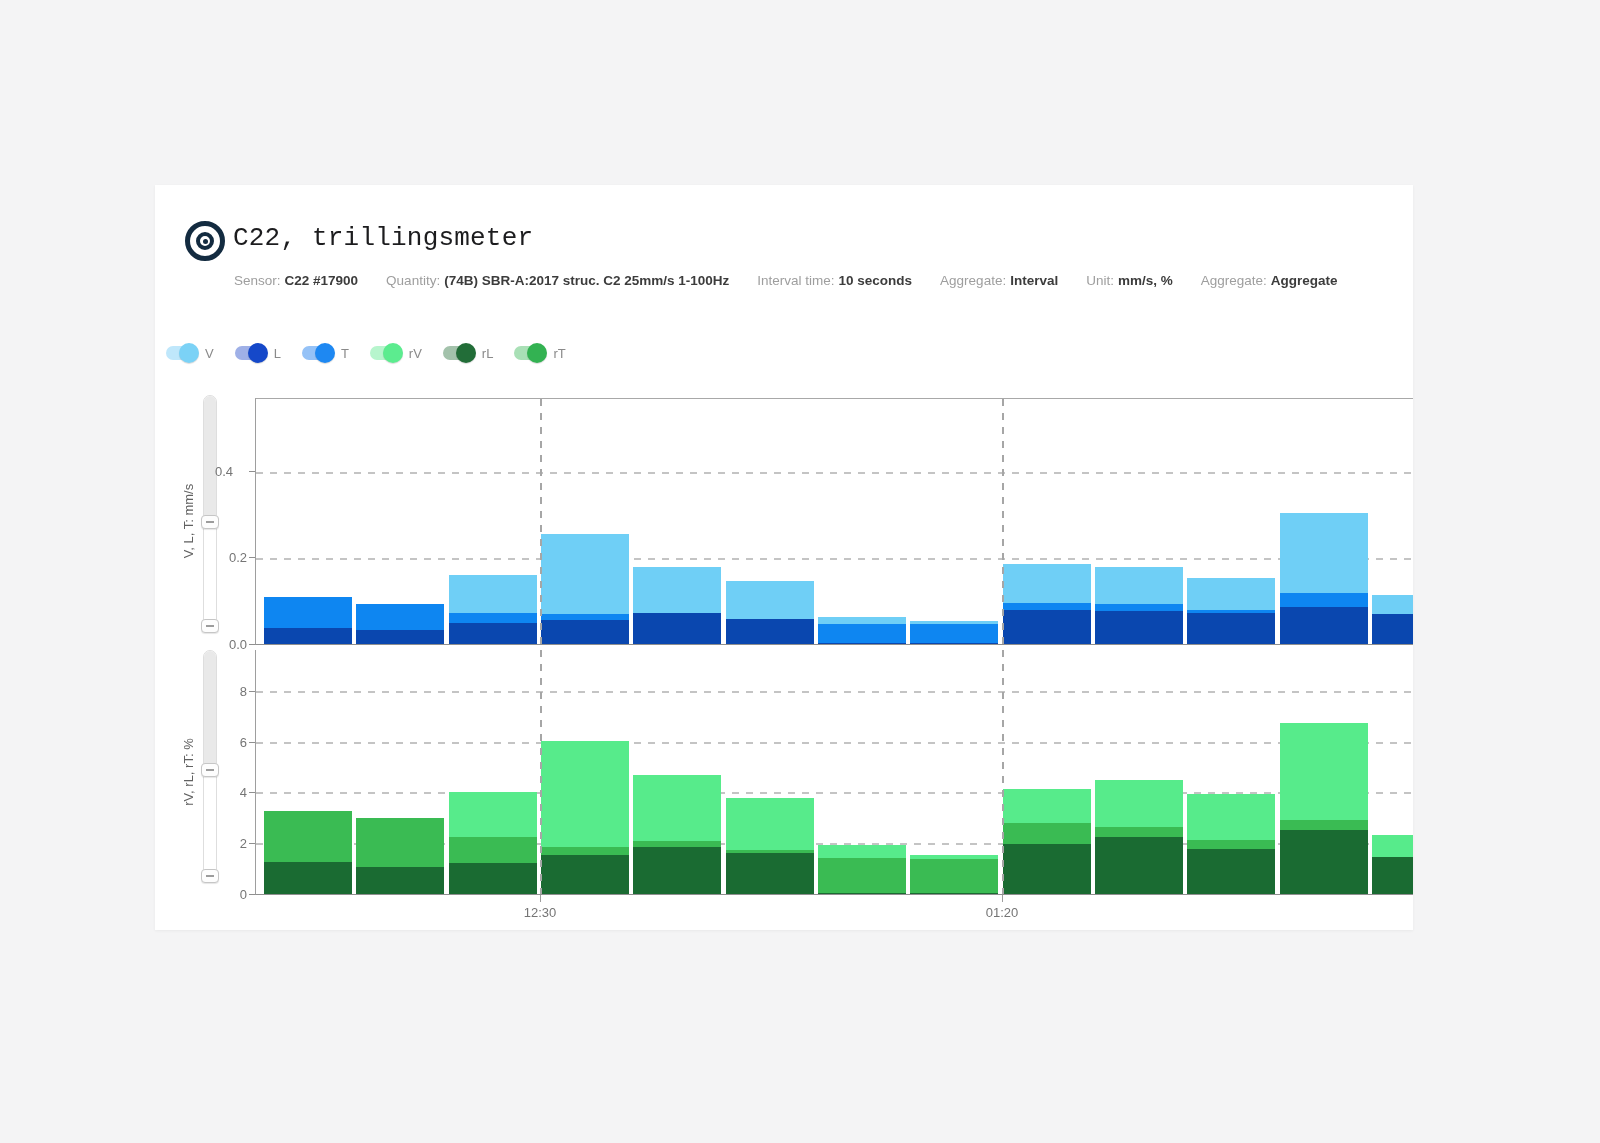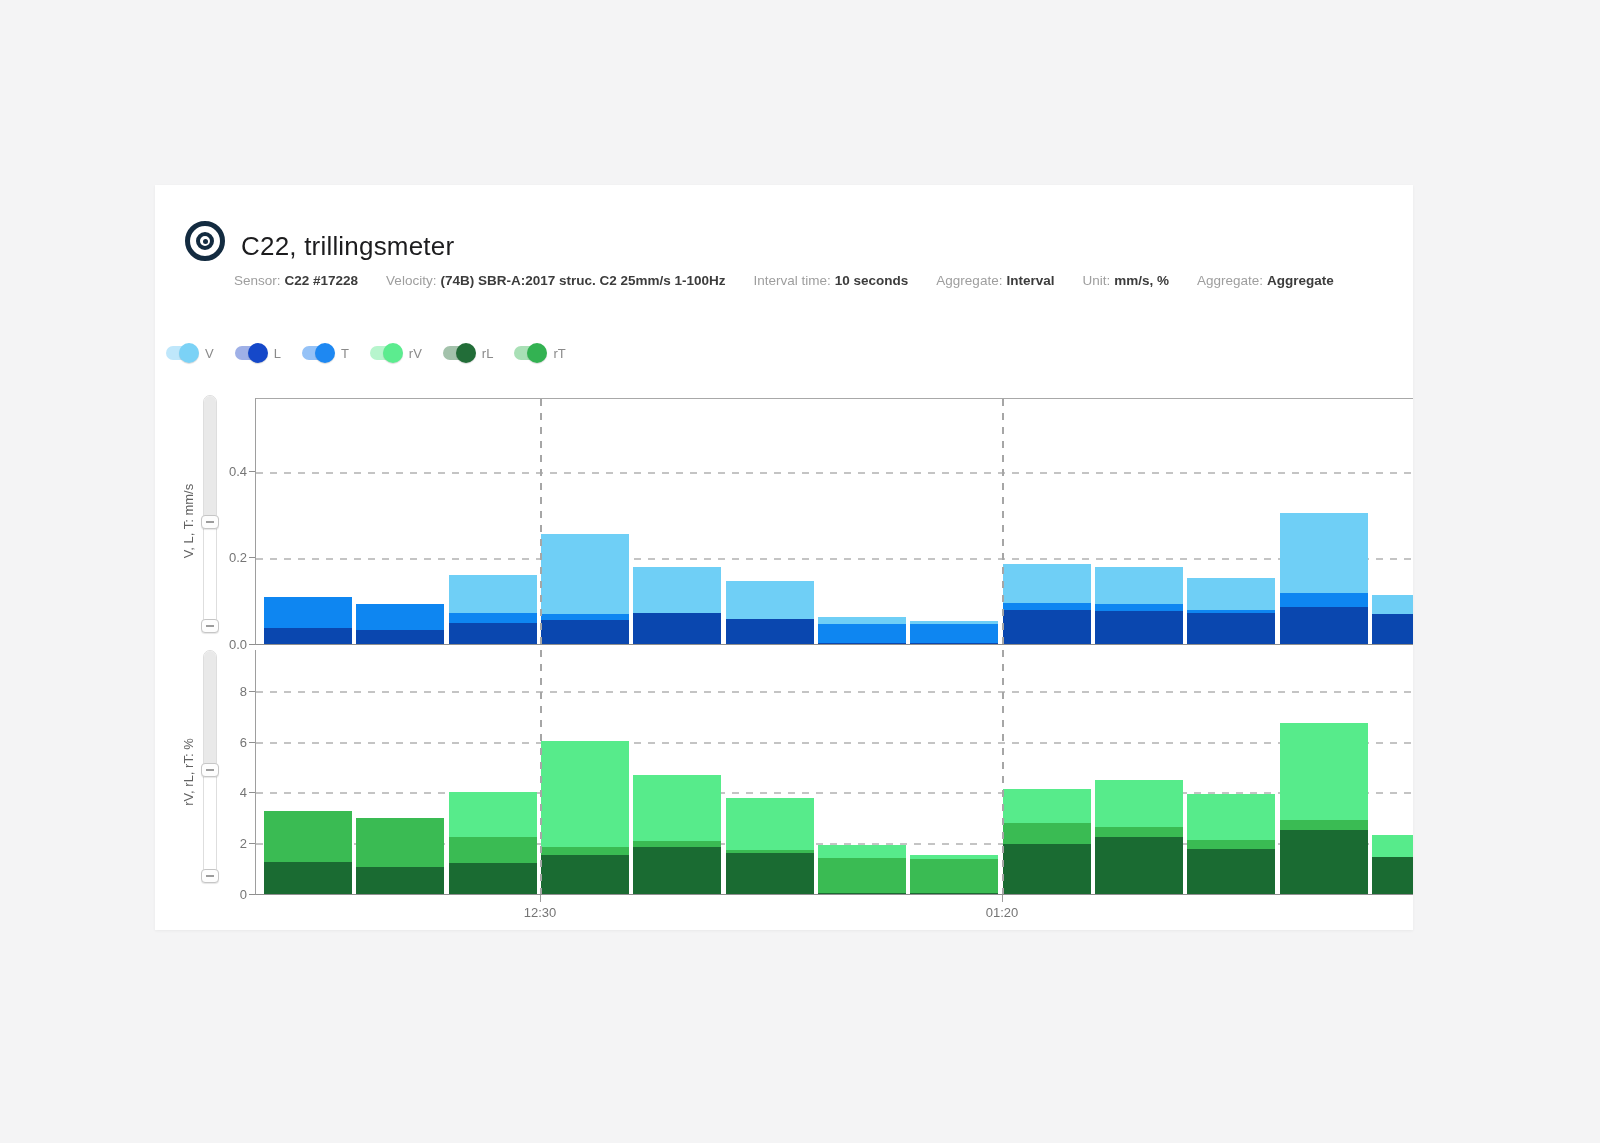--- a/index.html
+++ b/index.html
@@ -17,22 +17,22 @@
     position:absolute;left:30px;top:36px;width:40px;height:40px;border-radius:50%;
     border:5px solid #132b40;box-sizing:border-box;
     display:flex;align-items:center;justify-content:center;
   }
   .logo-mid{
     width:18px;height:18px;border-radius:50%;border:4px solid #132b40;box-sizing:border-box;
     display:flex;align-items:center;justify-content:center;
   }
   .logo-dot{width:5px;height:5px;border-radius:50%;background:#132b40;}
   .title{
-    position:absolute;left:78px;top:38px;margin:8px;
-    font-size:26px;font-weight:400;color:#1c1c1e;letter-spacing:.2px;
+    position:absolute;left:78px;top:38px;margin:0;
+    font-size:26px;font-weight:400;color:#1c1c1e;letter-spacing:.2px;font-family:Liberation Mono, monospace;
   }
   .meta{position:absolute;left:79px;top:88px;display:flex;font-size:13.5px;color:#9e9e9e;white-space:nowrap;}
   .meta .pair{margin-right:28px;}
   .meta .ml{color:#9e9e9e;}
   .meta .mv{color:#3c3c3c;font-weight:700;margin-left:4px;}
 
   
   .legend{position:absolute;left:11px;top:158px;height:20px;display:flex;align-items:center;}
   .switch{position:relative;width:30px;height:14px;margin-right:9px;cursor:pointer;display:inline-block;}
   .switch i{position:absolute;display:block;}
@@ -72,22 +72,22 @@
 
   <div class="logo">
     <div class="logo-mid">
       <div class="logo-dot"></div>
     </div>
   </div>
 
   <h1 class="title">C22, trillingsmeter</h1>
 
   <div class="meta" id="meta">
-      <span class="pair"><span class="ml">Sensor:</span><span class="mv">C22 #17228</span></span>
-      <span class="pair"><span class="ml">Velocity:</span><span class="mv">(74B) SBR-A:2017 struc. C2 25mm/s 1-100Hz</span></span>
+      <span class="pair"><span class="ml">Sensor:</span><span class="mv">C22 #17900</span></span>
+      <span class="pair"><span class="ml">Quantity:</span><span class="mv">(74B) SBR-A:2017 struc. C2 25mm/s 1-100Hz</span></span>
       <span class="pair"><span class="ml">Interval time:</span><span class="mv">10 seconds</span></span>
       <span class="pair"><span class="ml">Aggregate:</span><span class="mv">Interval</span></span>
       <span class="pair"><span class="ml">Unit:</span><span class="mv">mm/s, %</span></span>
       <span class="pair"><span class="ml">Aggregate:</span><span class="mv">Aggregate</span></span>
     </div>
 
   <div class="legend" id="legend">
       <span class="switch">
         <i class="track" style="background: rgb(191, 231, 251);"></i>
         <i class="thumb" style="background: rgb(123, 210, 246);"></i>
@@ -238,21 +238,21 @@
           <div class="bar" style="left: 80.49%; width: 7.6%; height: 18.342%; background: rgb(26, 107, 50); z-index: 3;"></div>
           <div class="bar" style="left: 88.47%; width: 7.6%; height: 26.4249%; background: rgb(26, 107, 50); z-index: 3;"></div>
           <div class="bar" style="left: 96.45%; width: 7.6%; height: 15.3368%; background: rgb(26, 107, 50); z-index: 3;"></div>
         </div>
       </div>
 
   <div class="ytick-label" style="left: 46px; top: 452px;">0.0</div>
       <div class="ytick-mark" style="left: 94px; top: 459px;"></div>
       <div class="ytick-label" style="left: 46px; top: 365.333px;">0.2</div>
       <div class="ytick-mark" style="left: 94px; top: 372.333px;"></div>
-      <div class="ytick-label" style="left: 46px; top: 278.667px;">0.4</div>
+      <div class="ytick-label" style="left: 46px; top: 278.667px; text-align: center;">0.4</div>
       <div class="ytick-mark" style="left: 94px; top: 285.667px;"></div>
       <div class="ytick-label" style="left: 46px; top: 702px;">0</div>
       <div class="ytick-mark" style="left: 94px; top: 709px;"></div>
       <div class="ytick-label" style="left: 46px; top: 651.223px;">2</div>
       <div class="ytick-mark" style="left: 94px; top: 658.223px;"></div>
       <div class="ytick-label" style="left: 46px; top: 600.446px;">4</div>
       <div class="ytick-mark" style="left: 94px; top: 607.446px;"></div>
       <div class="ytick-label" style="left: 46px; top: 549.668px;">6</div>
       <div class="ytick-mark" style="left: 94px; top: 556.668px;"></div>
       <div class="ytick-label" style="left: 46px; top: 498.891px;">8</div>

